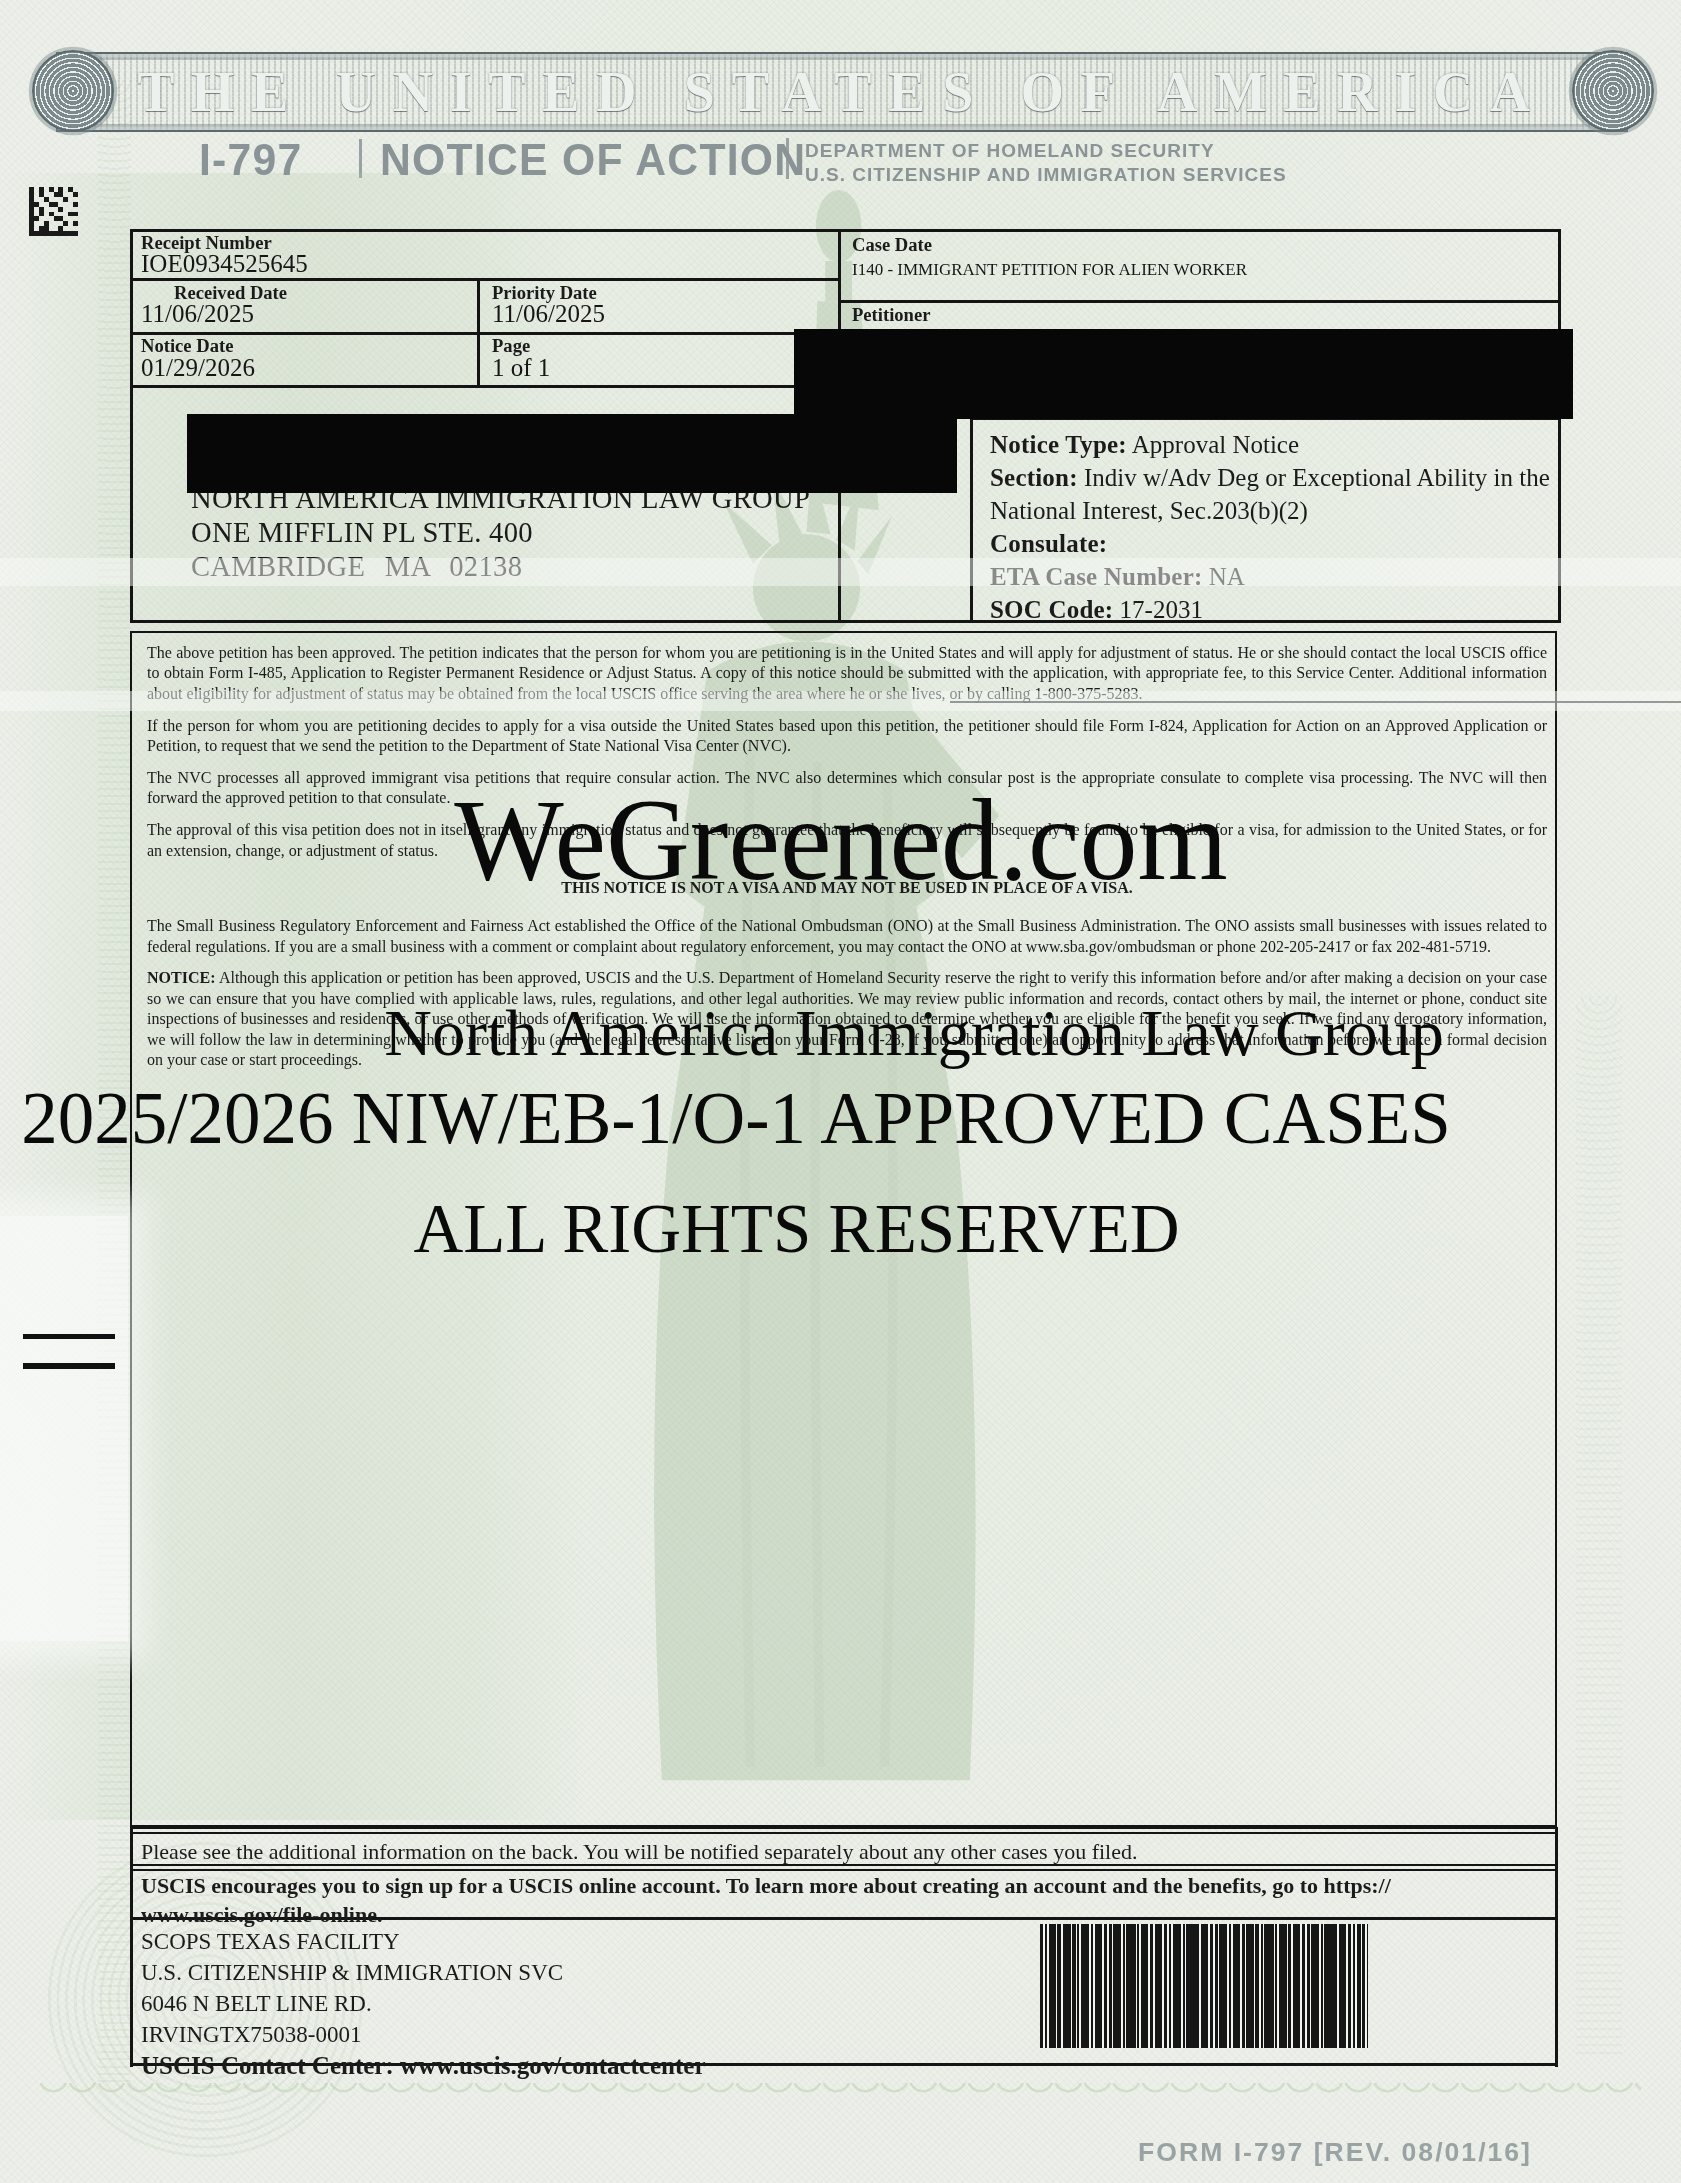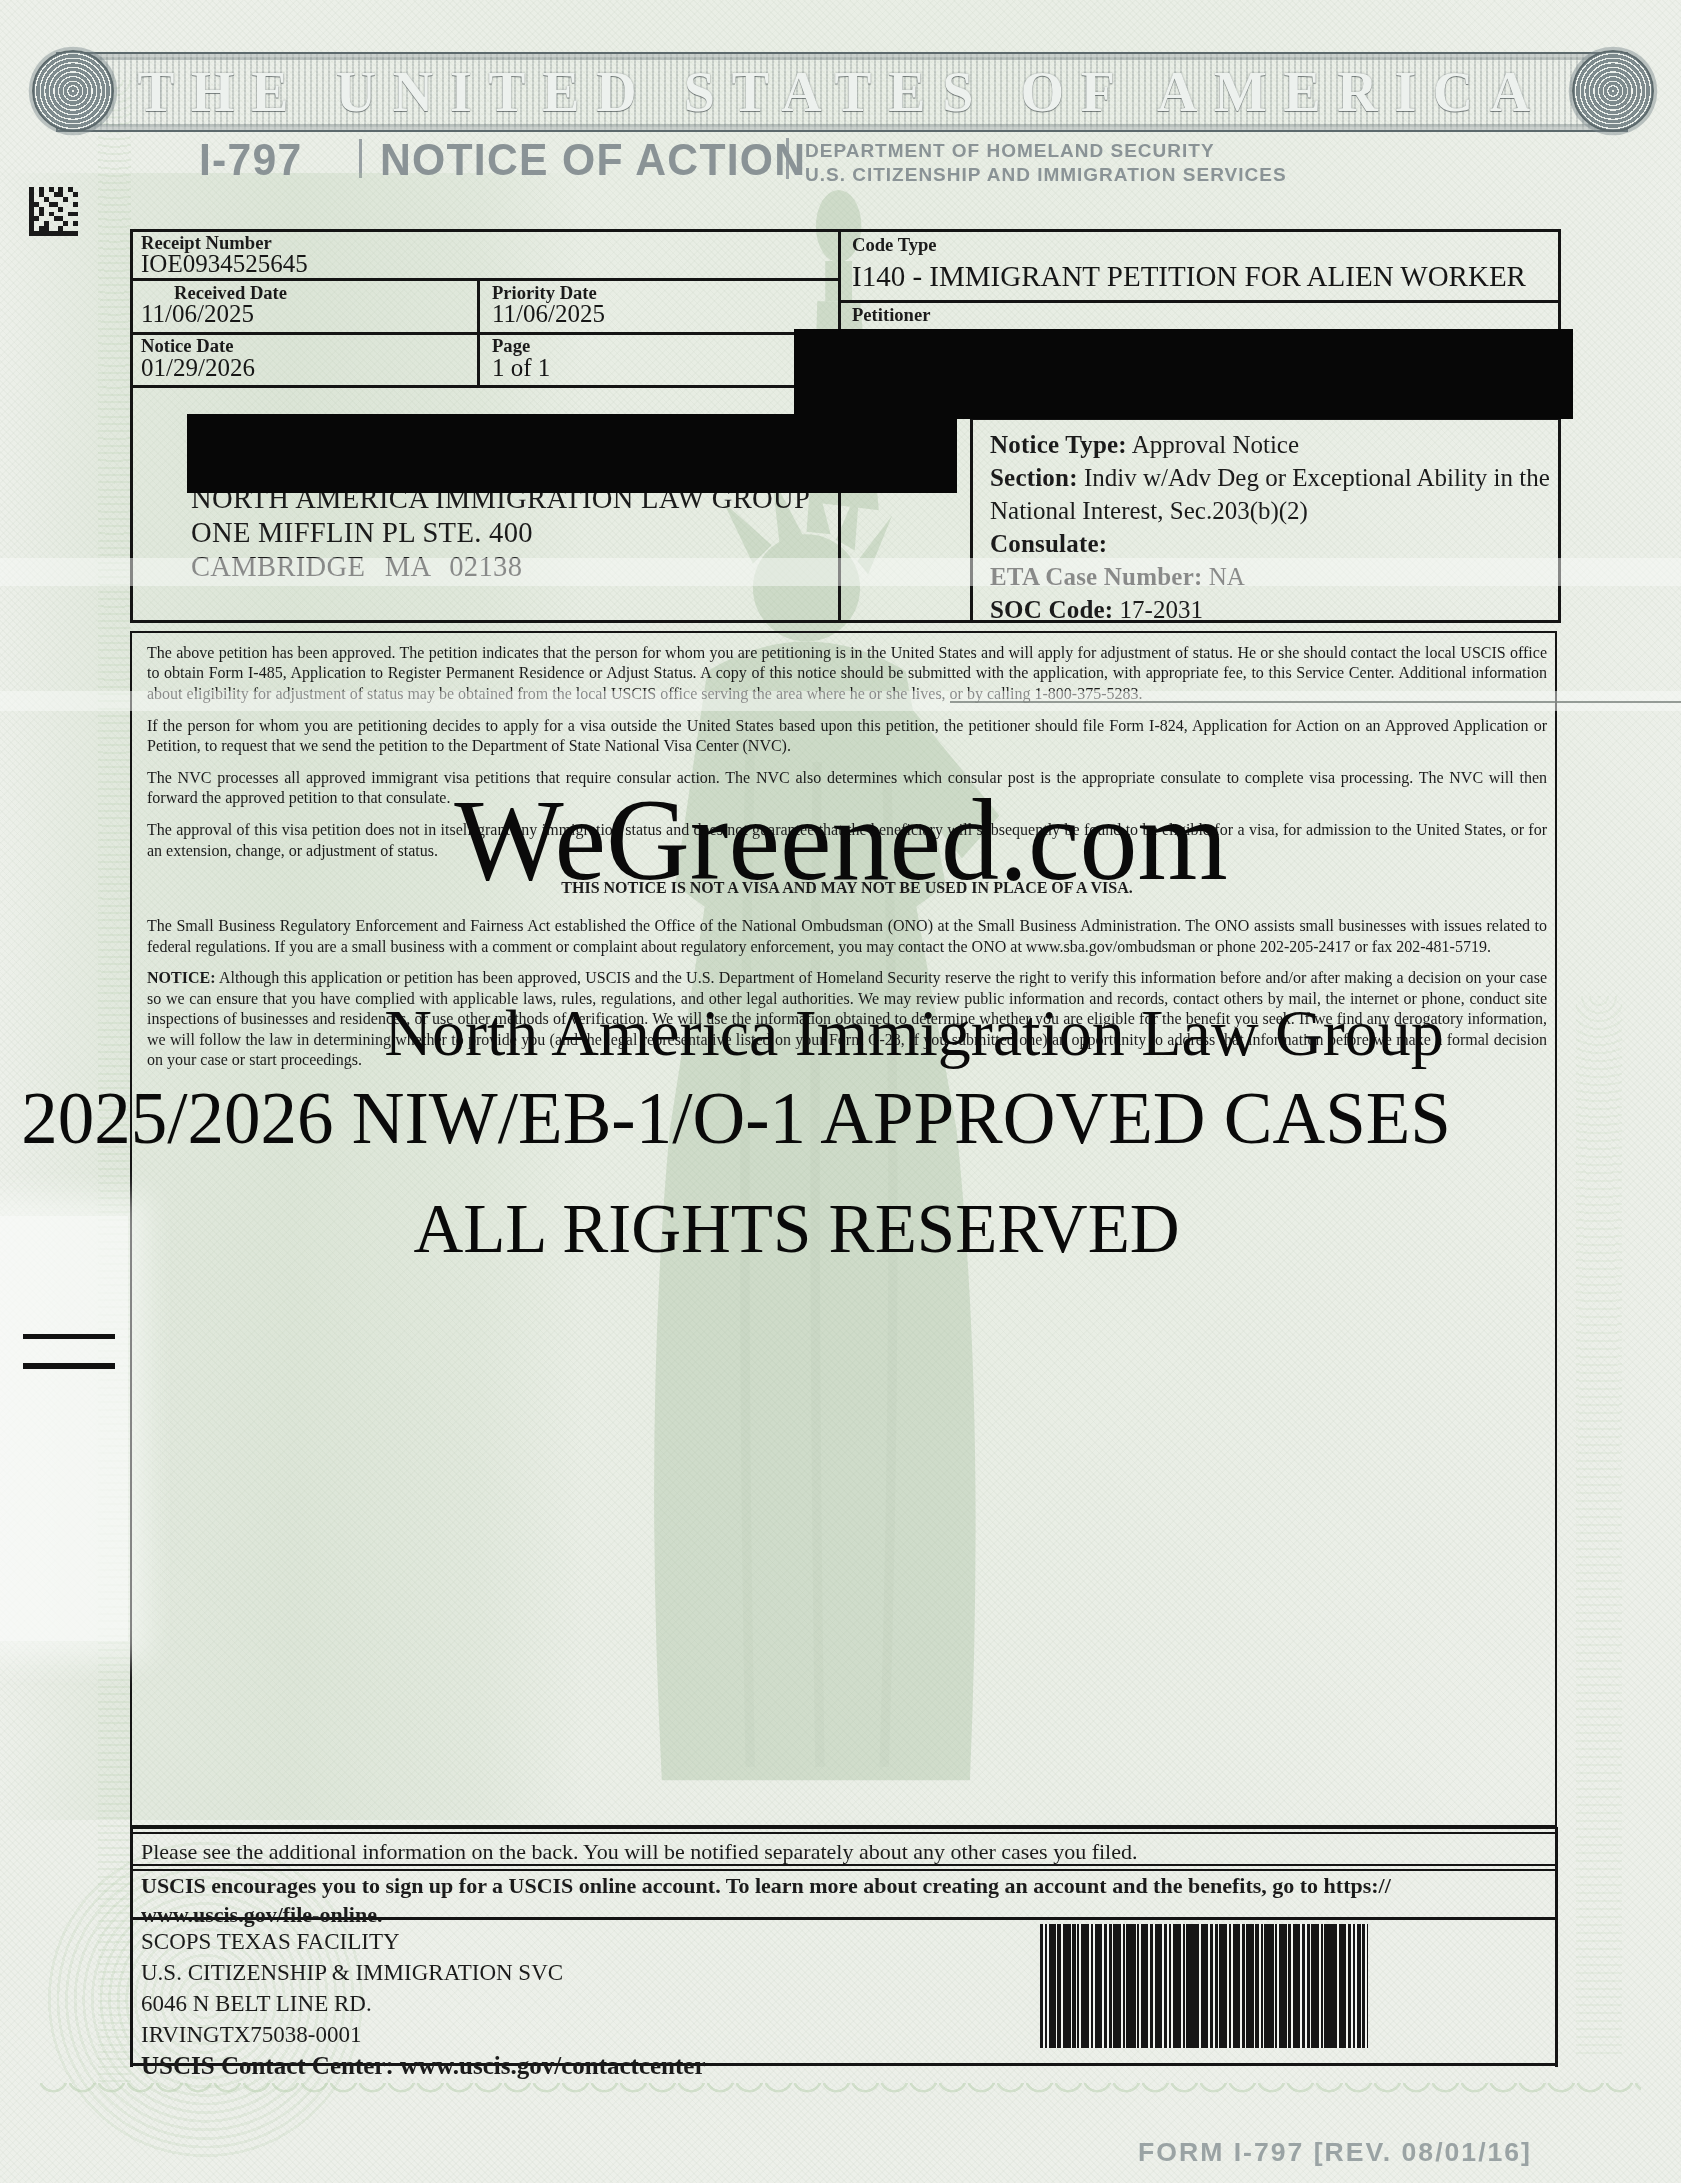--- a/index.html
+++ b/index.html
@@ -161,22 +161,22 @@
   <div class="abs hline" style="left:130px;top:278px;width:711px;height:2.7px;"></div>
   <div class="abs hline" style="left:130px;top:332px;width:711px;height:2.7px;"></div>
   <div class="abs hline" style="left:130px;top:385px;width:711px;height:2.7px;"></div>
   <div class="abs vline" style="left:477px;top:278px;width:2.7px;height:109px;"></div>
   <div class="abs hline" style="left:838px;top:300px;width:723px;height:2.7px;"></div>
   <div class="abs hline" style="left:970px;top:417px;width:591px;height:2.7px;"></div>
   <div class="abs vline" style="left:970px;top:417px;width:2.7px;height:206px;"></div>
 
   <div class="abs lbl" style="left:141px;top:232px;">Receipt Number</div>
   <div class="abs val" style="left:141px;top:250px;">IOE0934525645</div>
-  <div class="abs lbl" style="left:852px;top:234px;">Code Type</div>
-  <div class="abs val" style="left:852px;top:260px;font-size:29px;">I140 - IMMIGRANT PETITION FOR ALIEN WORKER</div>
+  <div class="abs lbl" style="left:852px;top:234px;">Case Date</div>
+  <div class="abs val" style="left:852px;top:260px;font-size:17px;">I140 - IMMIGRANT PETITION FOR ALIEN WORKER</div>
   <div class="abs lbl" style="left:141px;top:282px;margin-left:33px;">Received Date</div>
   <div class="abs val" style="left:141px;top:300px;">11/06/2025</div>
   <div class="abs lbl" style="left:492px;top:282px;">Priority Date</div>
   <div class="abs val" style="left:492px;top:300px;">11/06/2025</div>
   <div class="abs lbl" style="left:852px;top:304px;">Petitioner</div>
   <div class="abs lbl" style="left:141px;top:335px;">Notice Date</div>
   <div class="abs val" style="left:141px;top:354px;">01/29/2026</div>
   <div class="abs lbl" style="left:492px;top:335px;">Page</div>
   <div class="abs val" style="left:492px;top:354px;">1 of 1</div>
 

